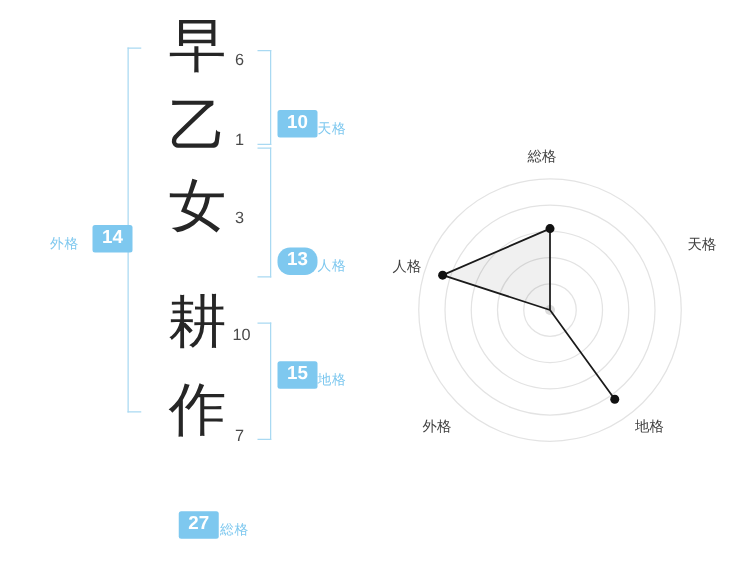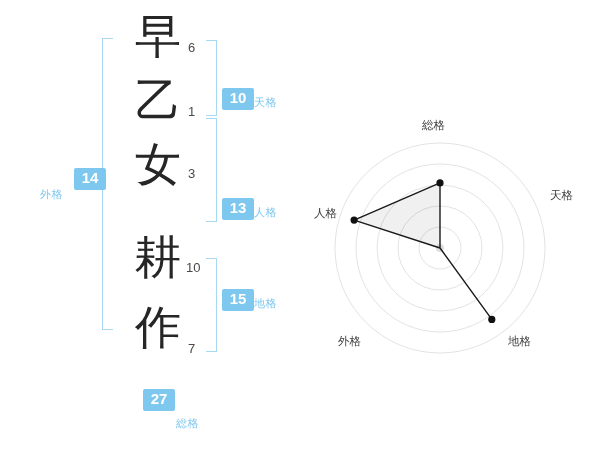--- a/index.html
+++ b/index.html
@@ -111,30 +111,30 @@
 
     <div class="bracket left" style="left:206px; top:118px; width:10px; height:102px;"></div>
 
     <div class="bracket left" style="left:206px; top:258px; width:10px; height:92px;"></div>
 
     <div class="bracket right" style="left:102px; top:38px; width:10px; height:290px;"></div>
 
     <div class="badge" style="left:222px; top:88px;">10</div>
     <div class="badge-label" style="left:254px; top:95px;">天格</div>
 
-    <div class="badge" style="left:222px; top:198px;">13</div>
+    <div class="badge" style="left:222px; top:198px;border-radius:10px;">13</div>
     <div class="badge-label" style="left:254px; top:205px;">人格</div>
 
     <div class="badge" style="left:222px; top:289px;">15</div>
     <div class="badge-label" style="left:254px; top:296px;">地格</div>
 
-    <div class="badge" style="left:74px; top:168px;">14</div>
+    <div class="badge" style="left:74px; top:180px;">14</div>
     <div class="badge-label" style="left:40px; top:187px;">外格</div>
 
-    <div class="badge" style="left:143px; top:389px;">27</div>
+    <div class="badge" style="left:143px; top:409px;">27</div>
     <div class="badge-label" style="left:176px; top:416px;">総格</div>
   </div>
 
   <div class="chart-panel">
     <svg id="radar-svg" width="300" height="470" viewBox="0 0 300 470">
         <circle cx="140" cy="248" r="105" fill="none" stroke="#e3e3e3" stroke-width="1"></circle>
         <circle cx="140" cy="248" r="84" fill="none" stroke="#e3e3e3" stroke-width="1"></circle>
         <circle cx="140" cy="248" r="63" fill="none" stroke="#e3e3e3" stroke-width="1"></circle>
         <circle cx="140" cy="248" r="42" fill="none" stroke="#e3e3e3" stroke-width="1"></circle>
         <circle cx="140" cy="248" r="21" fill="none" stroke="#e3e3e3" stroke-width="1"></circle>

